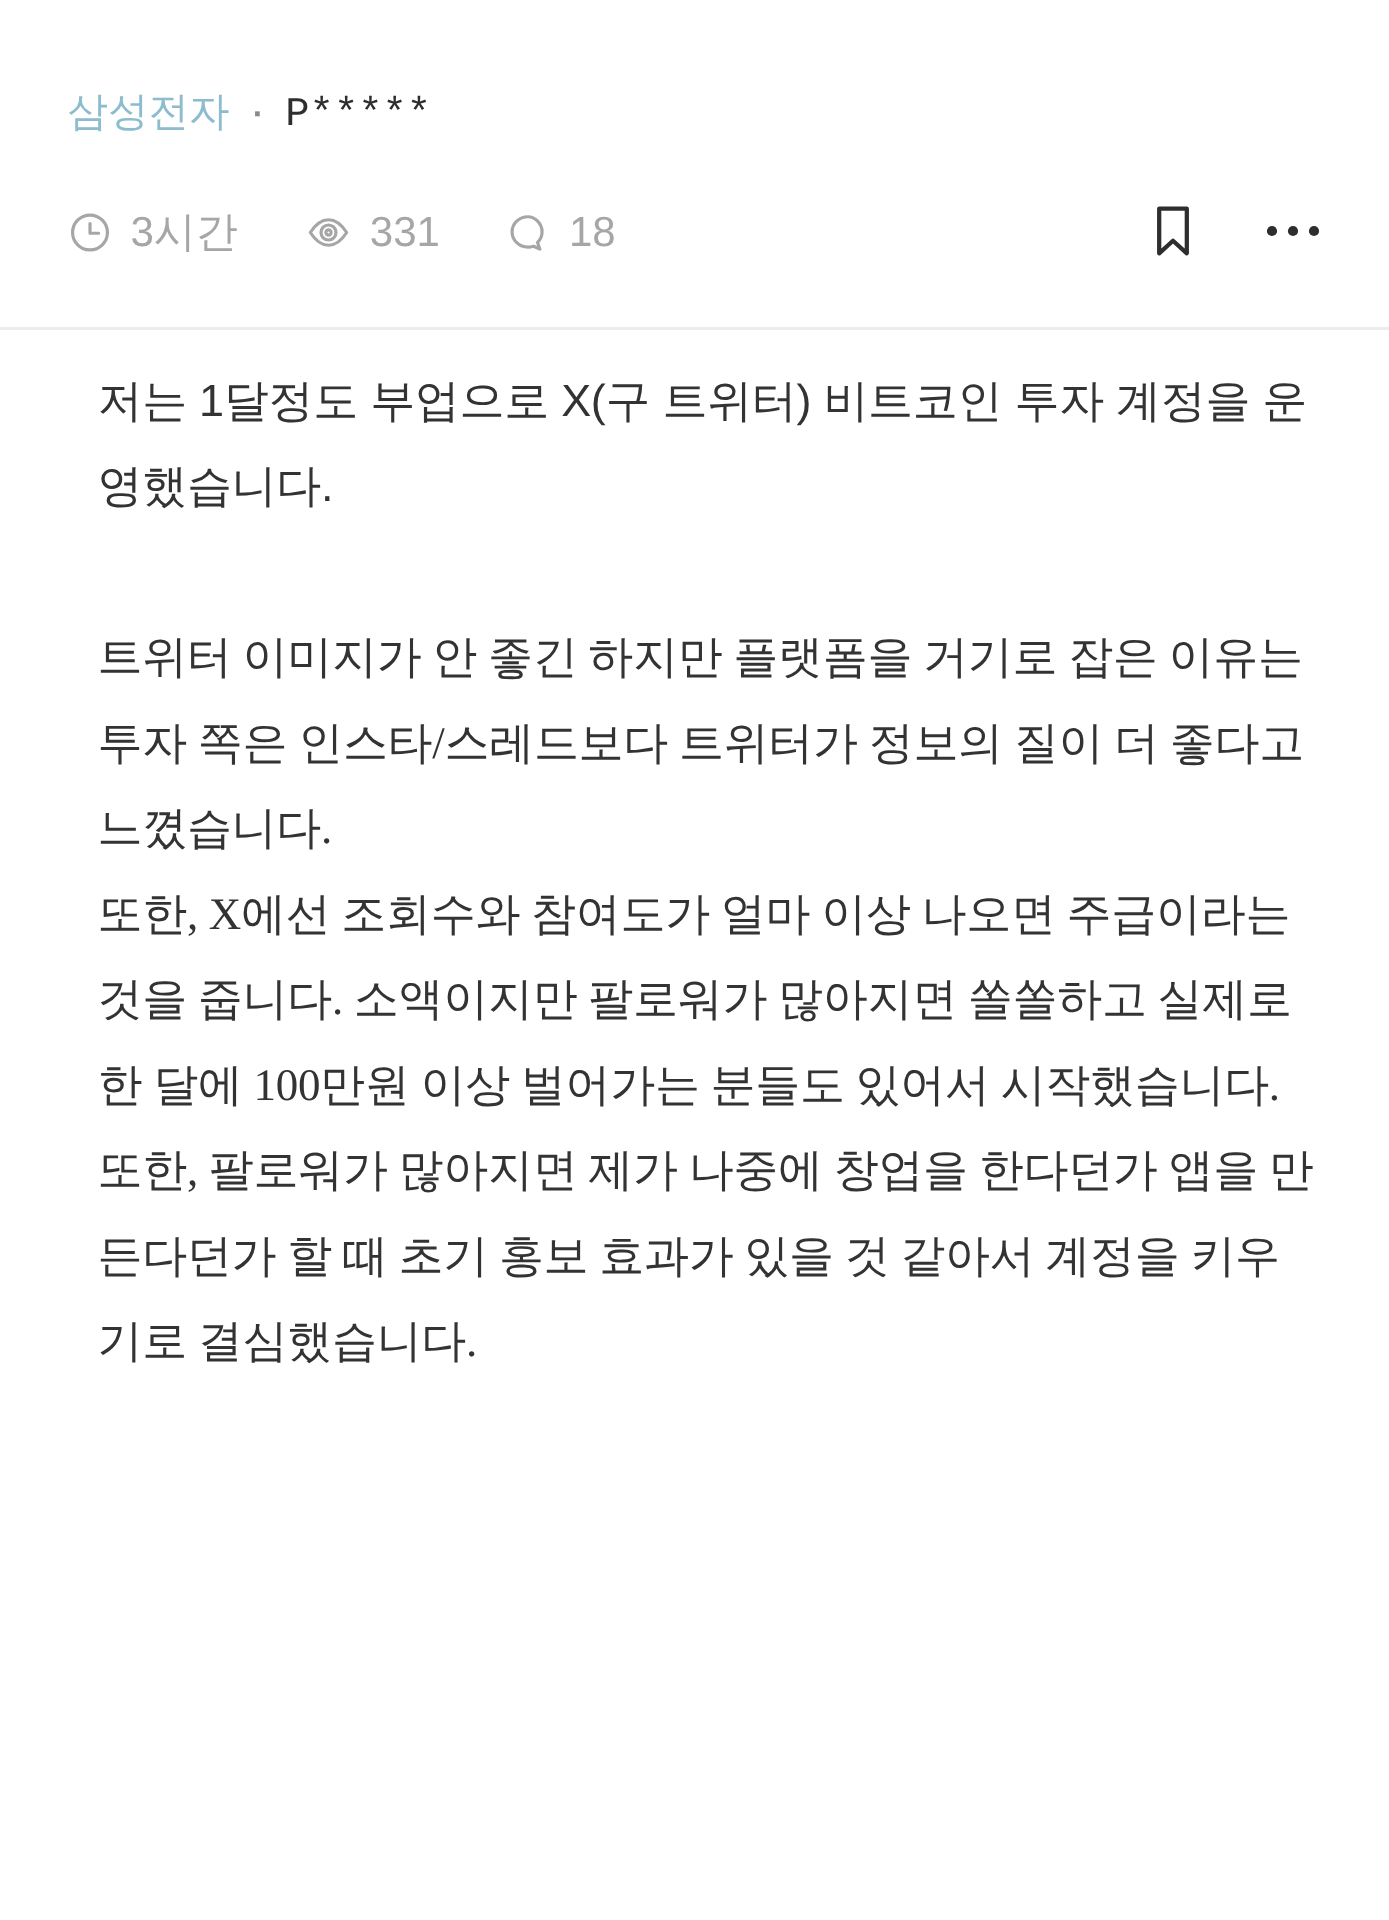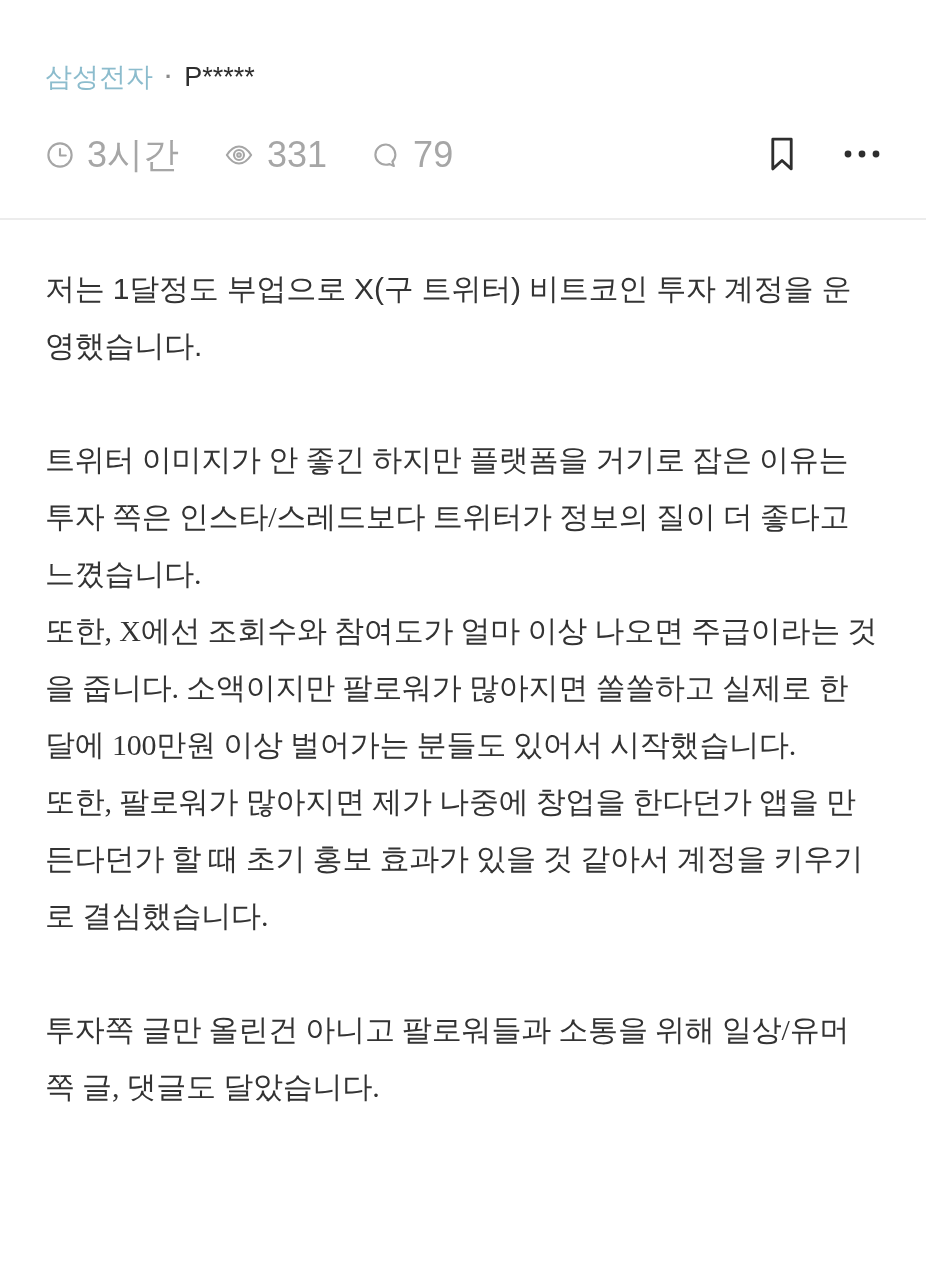--- a/index.html
+++ b/index.html
@@ -23,20 +23,21 @@
     color: var(--title-color, #1a1a1a);
     word-break: break-all;
   }
 
   .author-row {
     margin-top: 30px;
     display: flex;
     align-items: center;
     font-size: 27px;
     line-height: 34px;
+    font-family: Liberation Mono, monospace;
   }
   .author-company {
     color: var(--company-color, #8cbccd);
     cursor: pointer;
   }
   .author-sep {
     color: #8a8a8a;
     margin: 0 12px;
     font-weight: 700;
     font-size: 22px;
@@ -48,21 +49,21 @@
     display: flex;
     align-items: center;
     justify-content: space-between;
     height: 46px;
   }
   .stats {
     display: flex;
     align-items: center;
     gap: 44px;
     color: var(--stats-color, #a6a6a6);
-    font-size: 36px;
+    font-size: 28px;
   }
   .stat {
     display: flex;
     align-items: center;
     gap: 12px;
   }
   .stat svg { display: block; }
 
   .actions {
     display: flex;
@@ -79,21 +80,22 @@
     justify-content: center;
   }
 
   .divider {
     border: none;
     border-top: 2px solid var(--divider-color, #ececec);
     margin-top: 40px;
   }
 
   .post-body {
-    padding: 40px 45px 0 45px;
+    padding: 19px 45px 0 45px;
+    margin-left: 20px;
   }
   .post-body p {
     font-size: 30px;
     line-height: 57px;
     color: var(--body-color, #333333);
     letter-spacing: -0.2px;
     word-break: break-all;
     white-space: pre-line;
   }
   .post-body p + p { margin-top: 57px; font-family: Liberation Serif, serif; }
@@ -136,21 +138,21 @@
           </span>
           <span>331</span>
         </span>
 
         <span class="stat">
           <span>
             <svg width="30" height="32" viewBox="0 0 24 24" fill="none" stroke="#a6a6a6" stroke-width="1.7" stroke-linecap="round" stroke-linejoin="round">
               <path d="M12,3.6 c-4.7,0 -8.5,3.6 -8.5,8.1 c0,4.5 3.8,8.1 8.5,8.1 c1,0 2,-0.2 2.9,-0.5 L18.3,20.8 L17.1,17.3 c1.5,-1.5 2.4,-3.4 2.4,-5.6 c0,-4.5 -3.8,-8.1 -7.5,-8.1 Z"></path>
             </svg>
           </span>
-          <span>79</span>
+          <span>18</span>
         </span>
 
       </div>
 
       <div class="actions">
 
         <button class="icon-btn">
           <span>
             <svg width="34" height="42" viewBox="0 0 24 28" fill="none" stroke="#2e2e2e" stroke-width="2" stroke-linecap="round" stroke-linejoin="round">
               <path d="M5.5,3.5 H18.5 V24.5 L12,18.6 L5.5,24.5 Z"></path>
@@ -174,16 +176,15 @@
 
   </header>
 
   <hr class="divider">
 
   <main class="post-body">
     <p>저는 1달정도 부업으로 X(구 트위터) 비트코인 투자 계정을 운영했습니다.</p>
     <p>트위터 이미지가 안 좋긴 하지만 플랫폼을 거기로 잡은 이유는 투자 쪽은 인스타/스레드보다 트위터가 정보의 질이 더 좋다고 느꼈습니다.
 또한, X에선 조회수와 참여도가 얼마 이상 나오면 주급이라는 것을 줍니다. 소액이지만 팔로워가 많아지면 쏠쏠하고 실제로 한 달에 100만원 이상 벌어가는 분들도 있어서 시작했습니다.
 또한, 팔로워가 많아지면 제가 나중에 창업을 한다던가 앱을 만든다던가 할 때 초기 홍보 효과가 있을 것 같아서 계정을 키우기로 결심했습니다.</p>
-    <p>투자쪽 글만 올린건 아니고 팔로워들과 소통을 위해 일상/유머 쪽 글, 댓글도 달았습니다.</p>
   </main>
 
 </div>
 
 </body></html>

